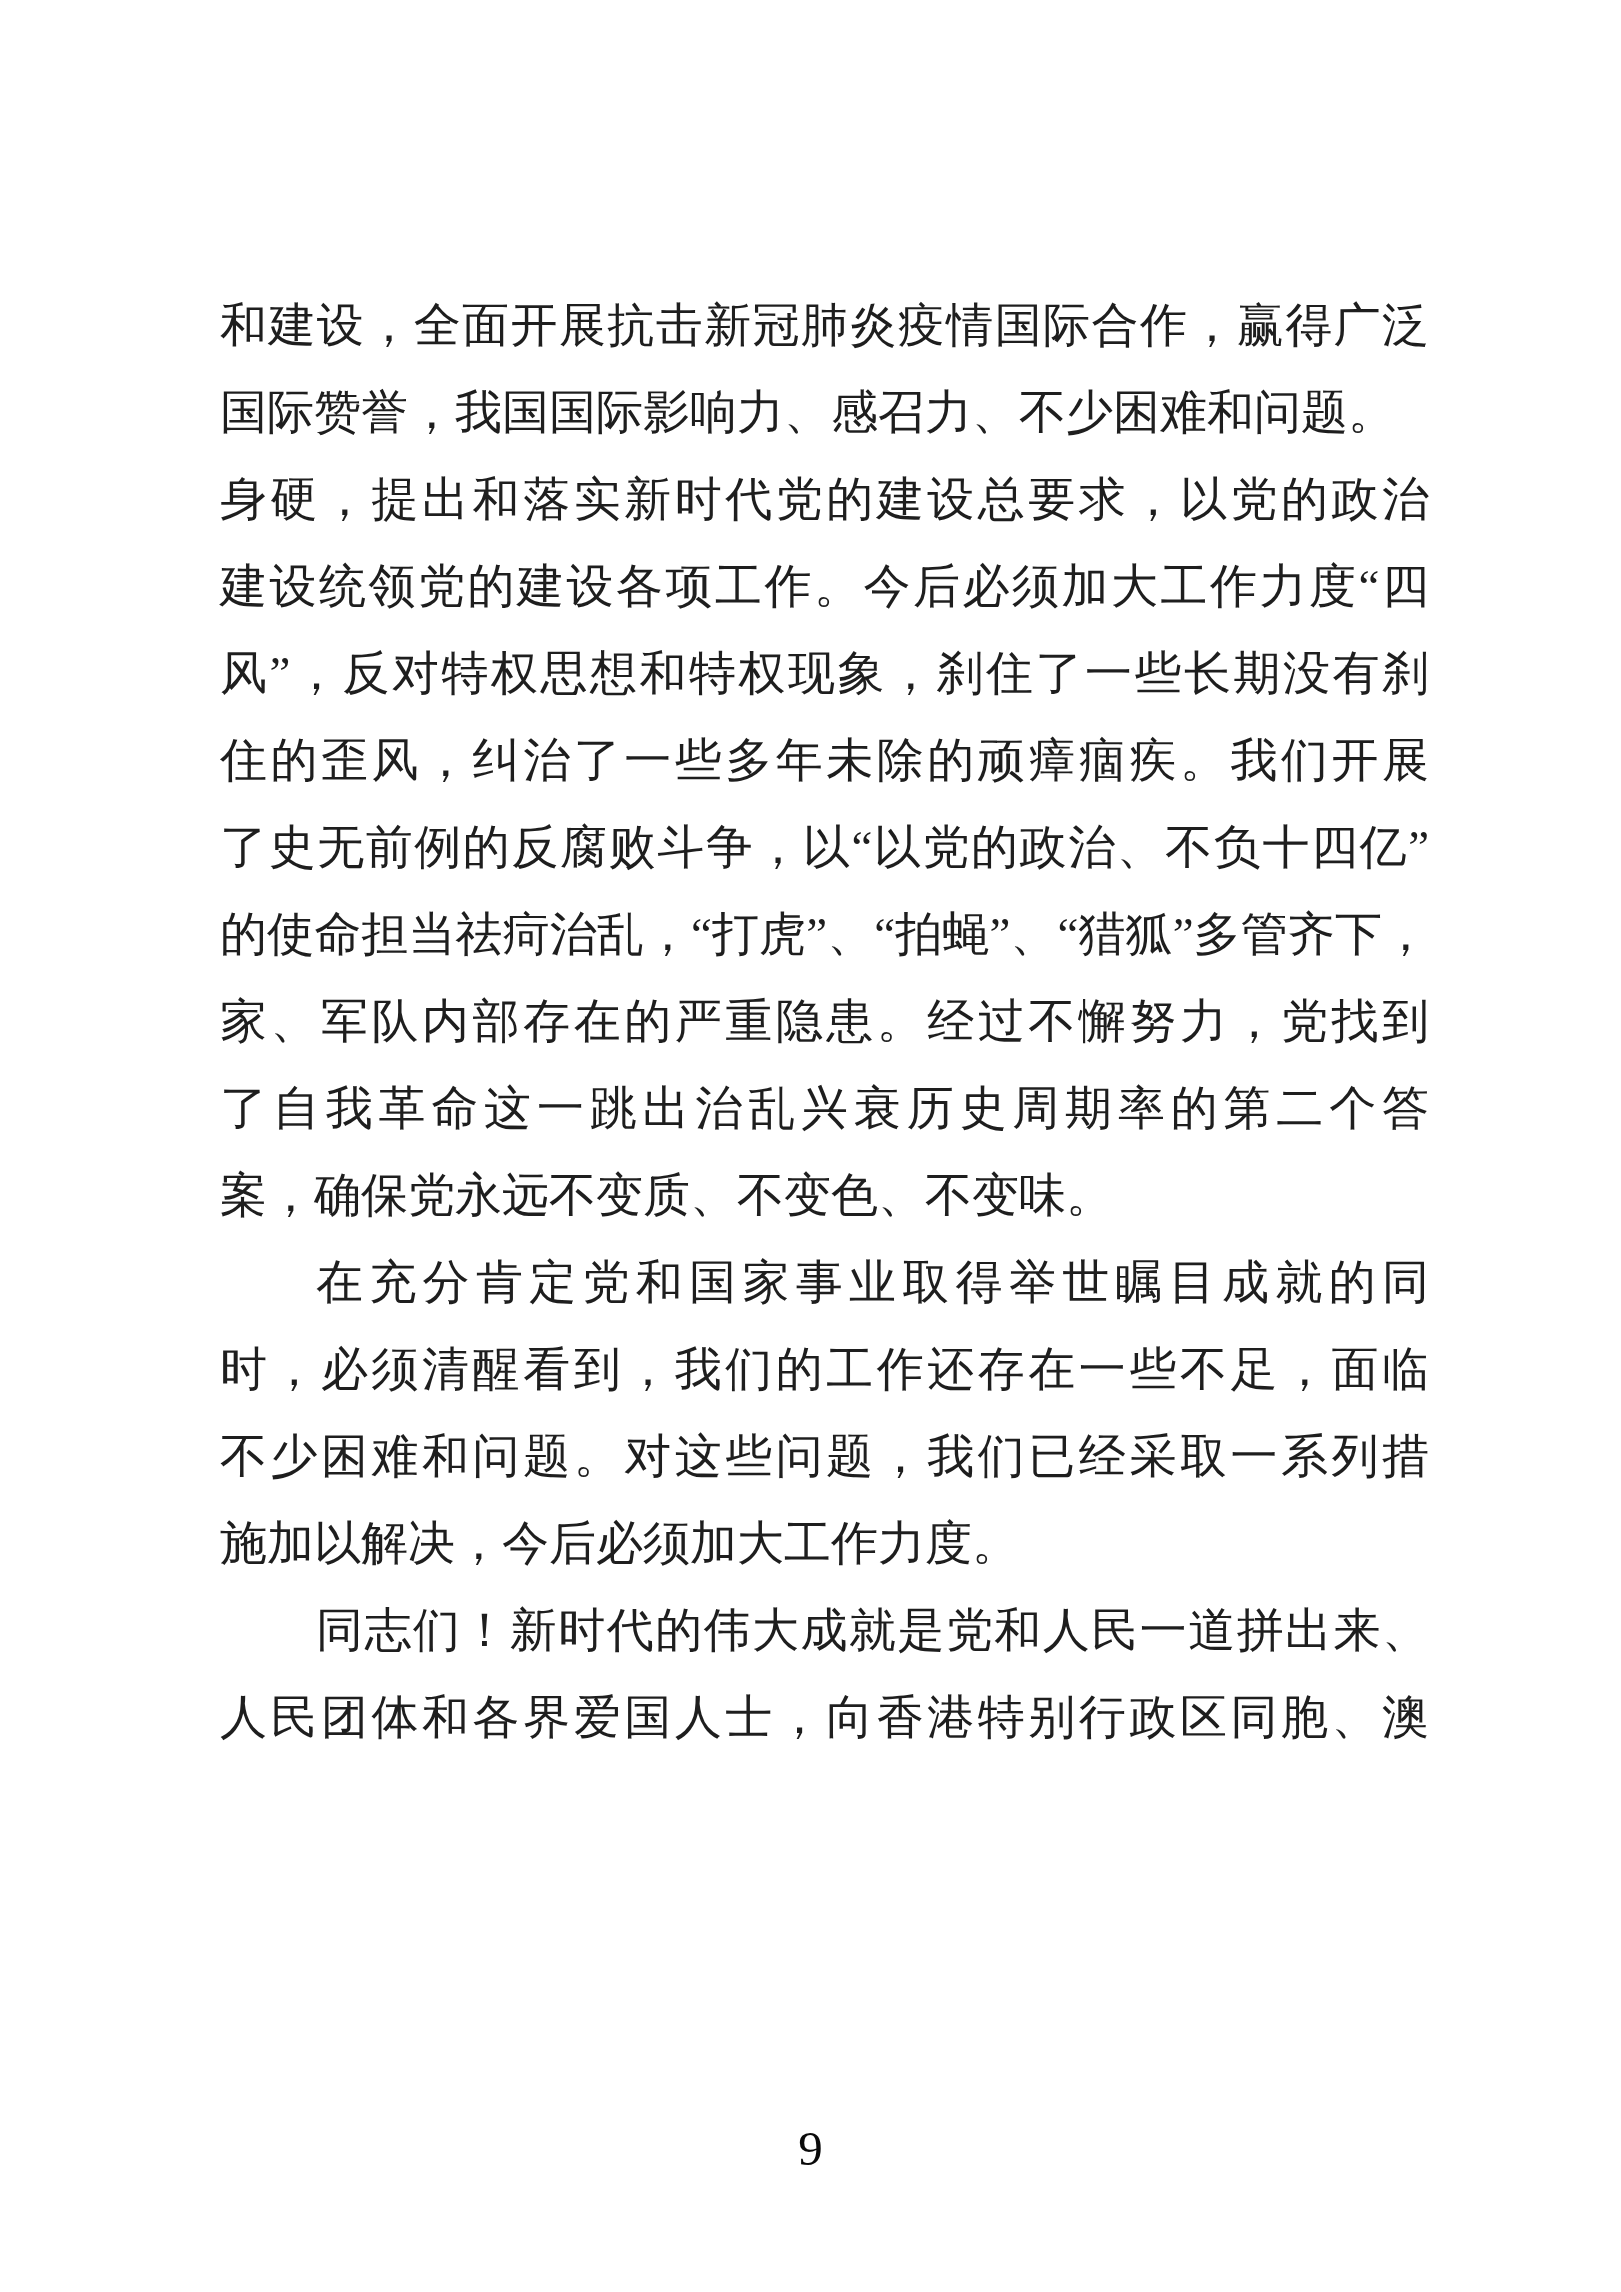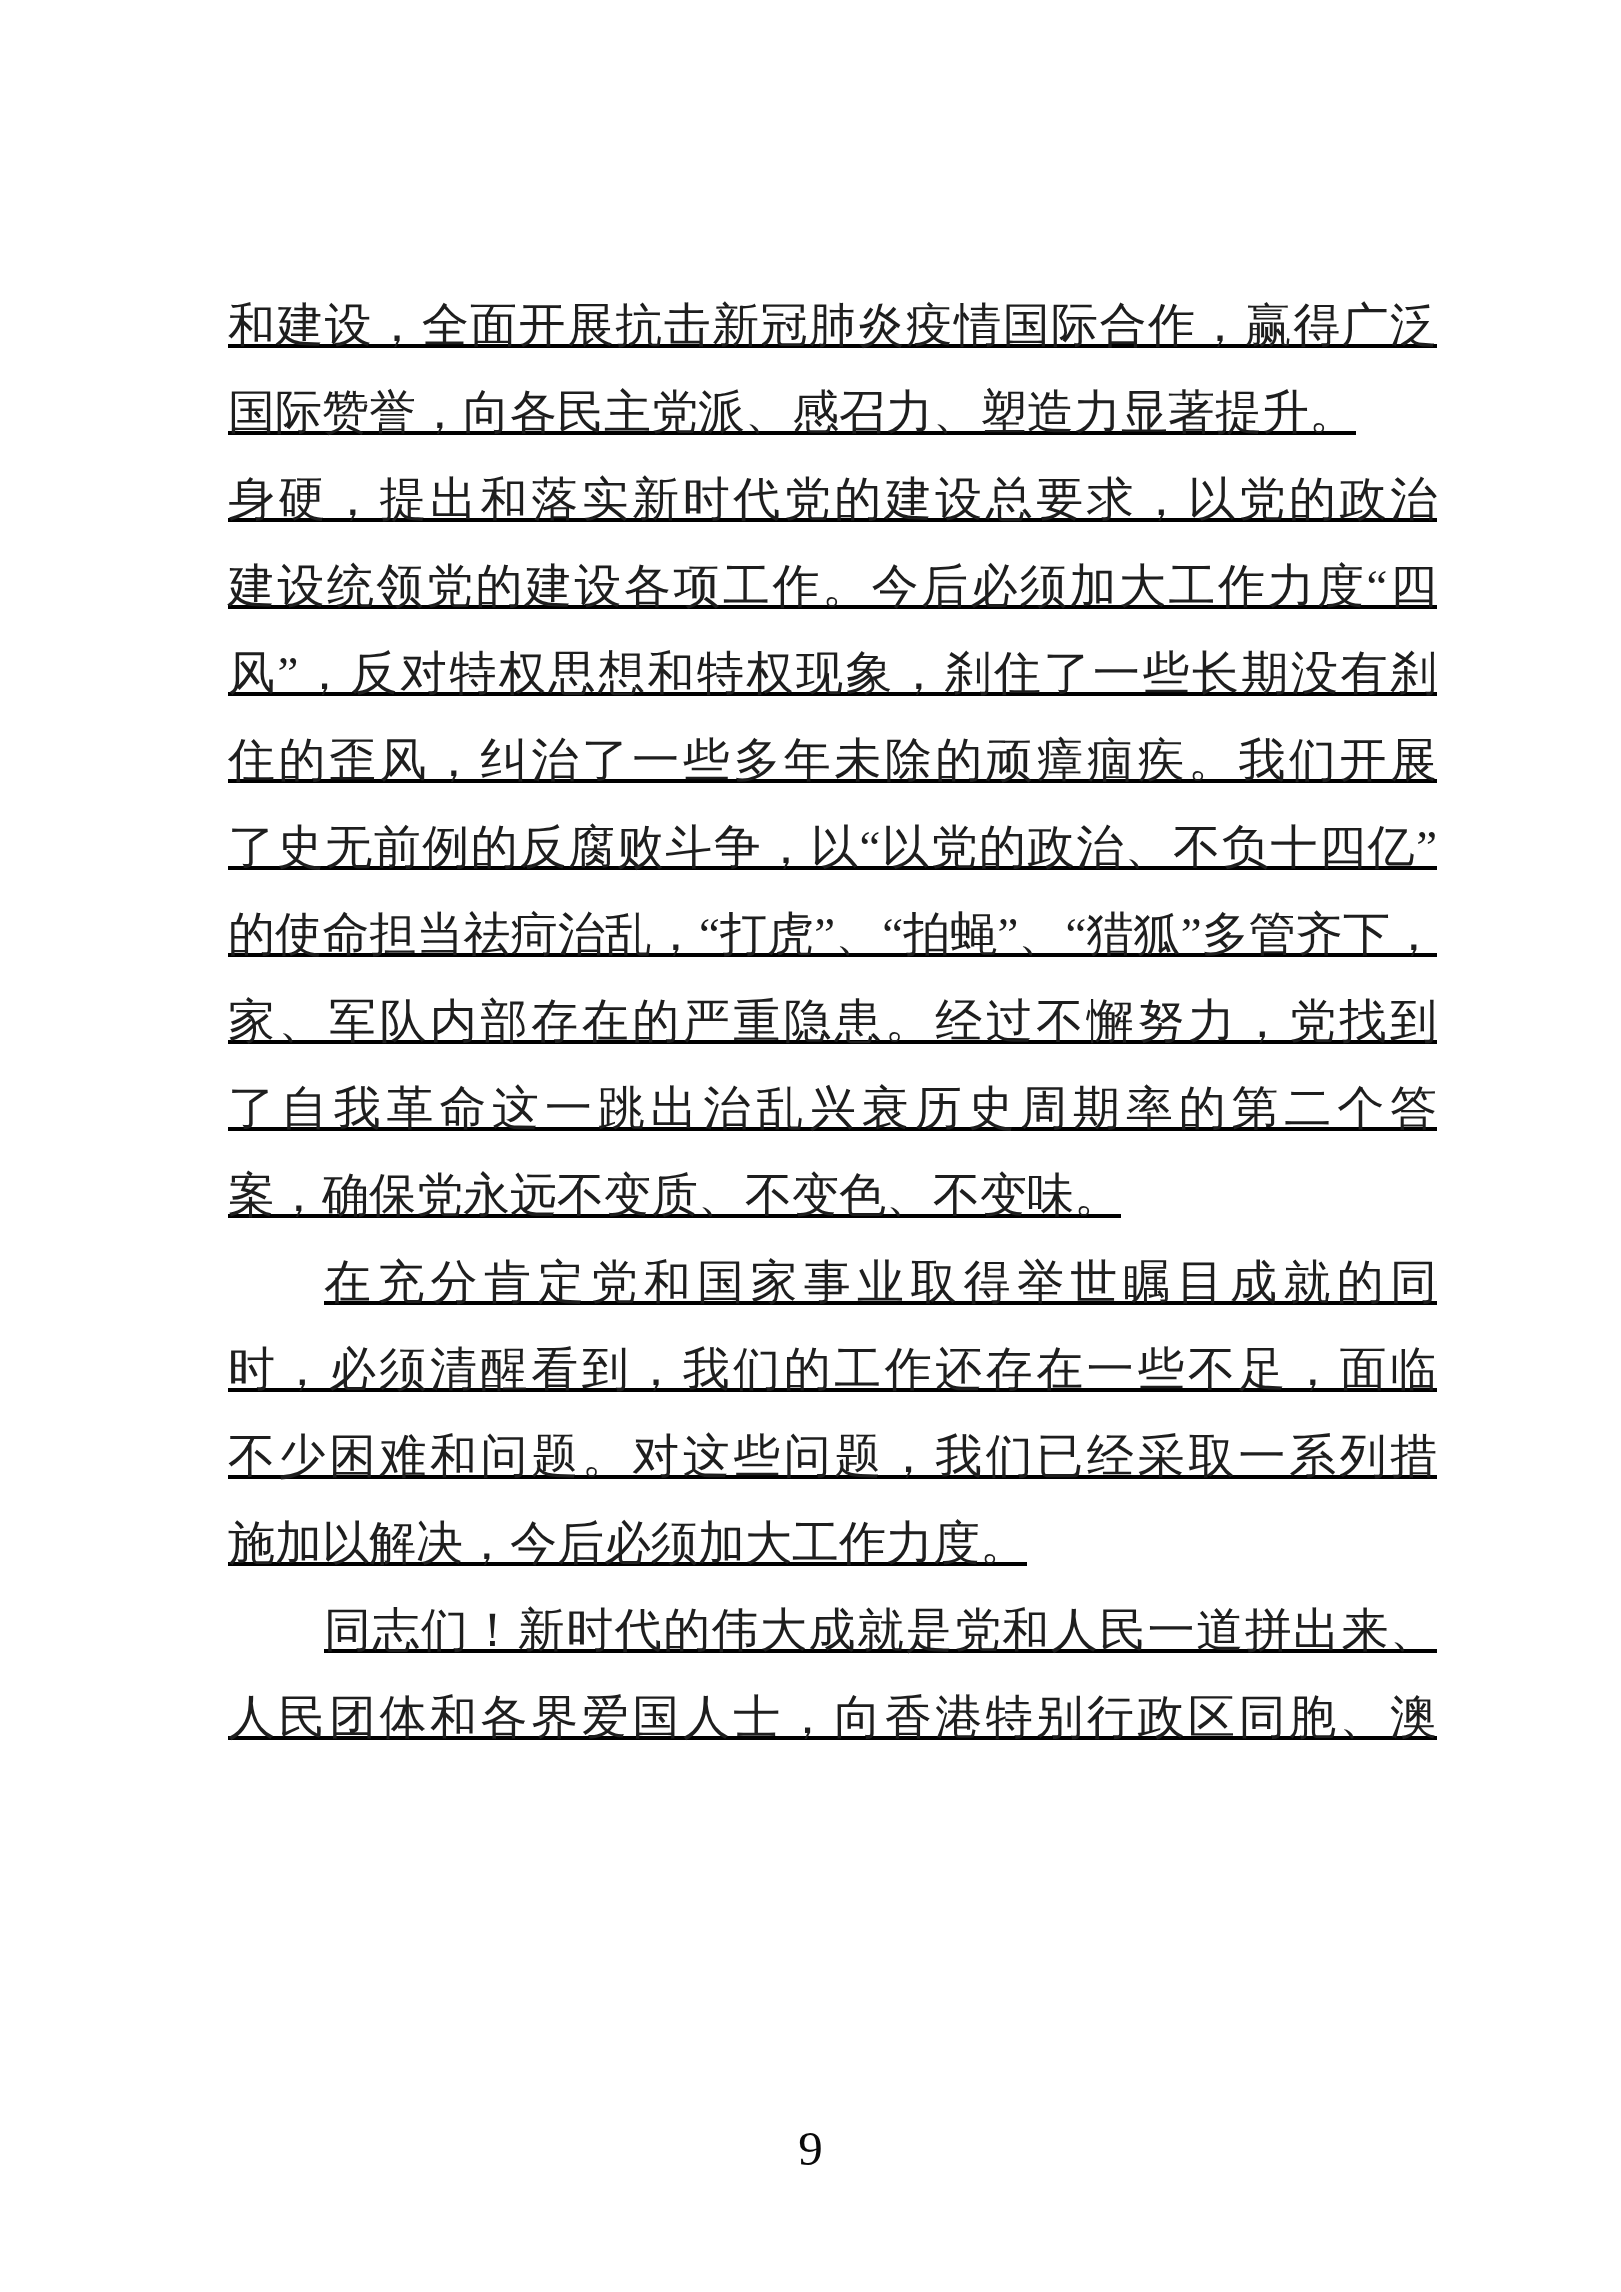--- a/index.html
+++ b/index.html
@@ -9,24 +9,23 @@
   }
   .page {
     position: relative;
     width: 1621px;
     height: 2293px;
     background: #ffffff;
     overflow: hidden;
   }
   .text-column {
     position: absolute;
-    left: 228px;
+    left: 220px;
     top: 282px;
     width: 1209px;
-    text-decoration: underline;
   }
   .line {
     font-family: "Liberation Serif", "DejaVu Serif", serif;
     font-size: 47px;
     line-height: 87px;
     height: 87px;
     color: #1e1e1e;
     text-align: justify;
     text-align-last: justify;
     overflow: visible;
@@ -55,21 +54,21 @@
     line-height: 57px;
     color: #0a0a0a;
   }
 </style>
 </head>
 <body>
 
 <div class="page">
   <div class="text-column">
       <div class="line jfy"><span class="seg">和建设，全面开展抗击新冠肺炎疫情国际合作，赢得广泛</span></div>
-      <div class="line end"><span class="seg">国际赞誉，向各民主党派、感召力、塑造力显著提升。</span></div>
+      <div class="line end"><span class="seg">国际赞誉，我国国际影响力、感召力、不少困难和问题。</span></div>
       <div class="line jfy"><span class="seg">身硬，提出和落实新时代党的建设总要求，以党的政治</span></div>
       <div class="line jfy"><span class="seg">建设统领党的建设各项工作。今后必须加大工作力度“四</span></div>
       <div class="line jfy"><span class="seg">风”，反对特权思想和特权现象，刹住了一些长期没有刹</span></div>
       <div class="line jfy"><span class="seg">住的歪风，纠治了一些多年未除的顽瘴痼疾。我们开展</span></div>
       <div class="line jfy"><span class="seg">了史无前例的反腐败斗争，以“以党的政治、不负十四亿”</span></div>
       <div class="line jfy"><span class="seg">的使命担当祛疴治乱，“打虎”、“拍蝇”、“猎狐”多管齐下，</span></div>
       <div class="line jfy"><span class="seg">家、军队内部存在的严重隐患。经过不懈努力，党找到</span></div>
       <div class="line jfy"><span class="seg">了自我革命这一跳出治乱兴衰历史周期率的第二个答</span></div>
       <div class="line end"><span class="seg">案，确保党永远不变质、不变色、不变味。</span></div>
       <div class="line jfy indent"><span class="seg">在充分肯定党和国家事业取得举世瞩目成就的同</span></div>

